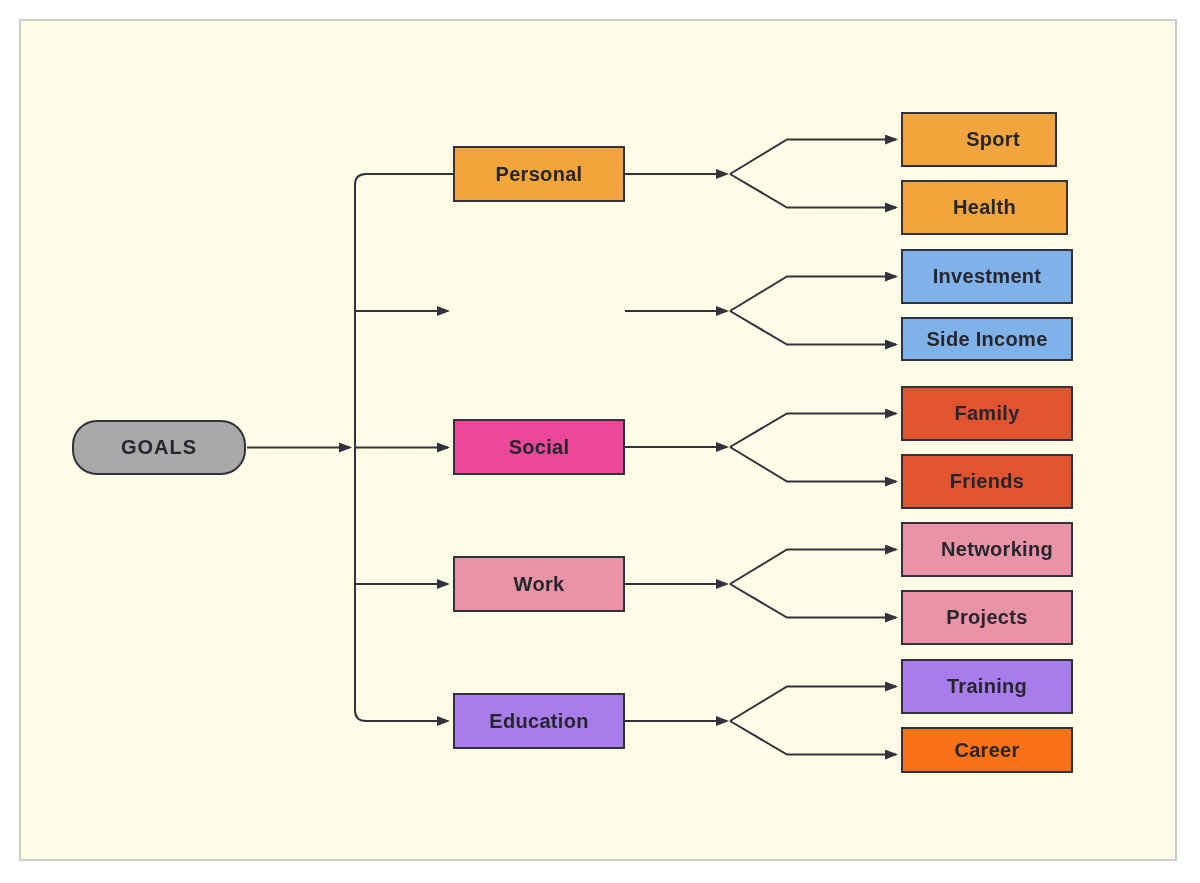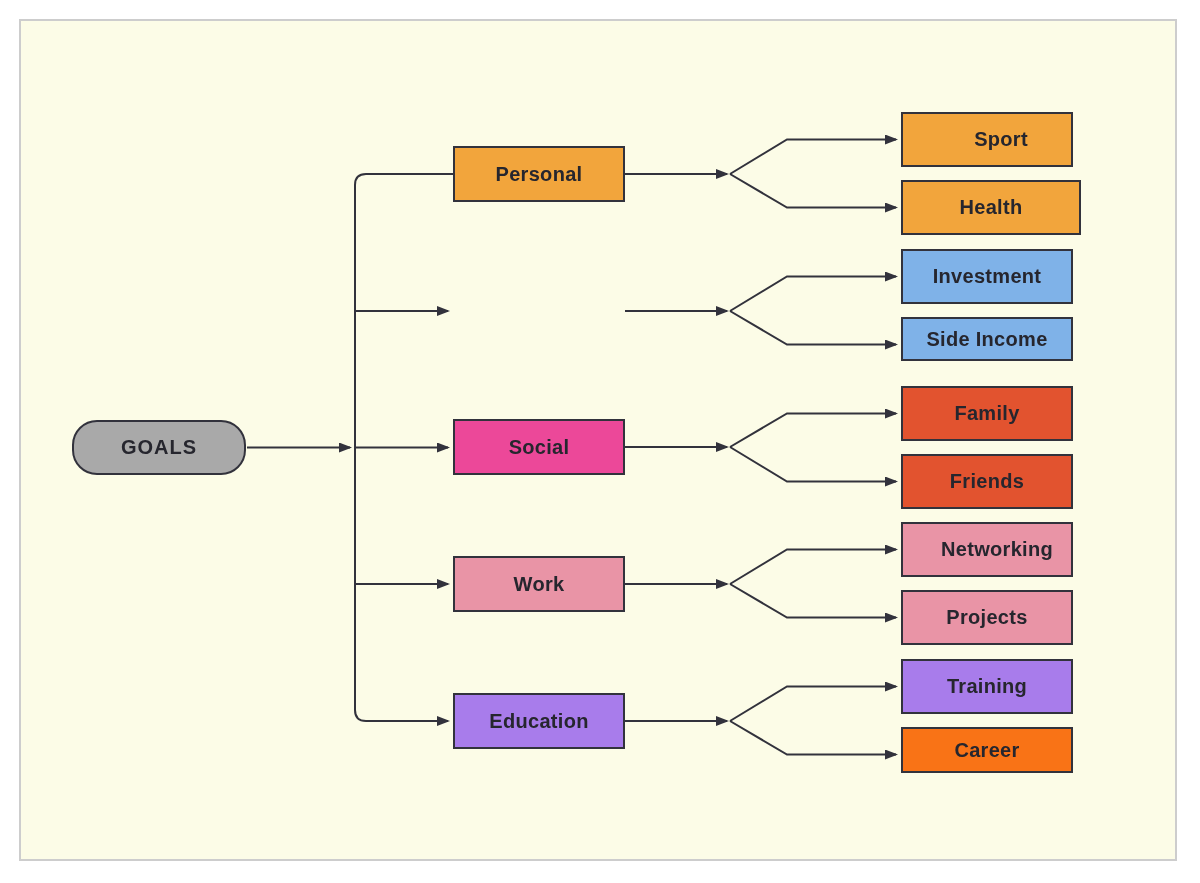--- a/index.html
+++ b/index.html
@@ -91,22 +91,22 @@
     </g>
   </svg>
 
   <div class="node root-node" style="left: 72px; top: 420px; width: 174px; height: 55px; background-color: rgb(169, 169, 169);">GOALS</div>
 
   <div class="node" style="left: 453px; top: 146px; width: 172px; height: 56px; background-color: rgb(242, 165, 60);">Personal</div>
   <div class="node" style="left: 453px; top: 419px; width: 172px; height: 56px; background-color: #ec4899;">Social</div>
   <div class="node" style="left: 453px; top: 556px; width: 172px; height: 56px; background-color: rgb(233, 148, 166);">Work</div>
   <div class="node" style="left: 453px; top: 693px; width: 172px; height: 56px; background-color: rgb(168, 124, 235);">Education</div>
 
-  <div class="node" style="left: 901px; top: 112px; width: 172px; height: 55px; background-color: rgb(242, 165, 60); padding-left: 28px;">Sport</div>
-  <div class="node" style="left: 901px; top: 180px; width: 180px; height: 55px; background-color: rgb(242, 165, 60);">Health</div>
+  <div class="node" style="left: 901px; top: 112px; width: 156px; height: 55px; background-color: rgb(242, 165, 60); padding-left: 28px;">Sport</div>
+  <div class="node" style="left: 901px; top: 180px; width: 167px; height: 55px; background-color: rgb(242, 165, 60);">Health</div>
   <div class="node" style="left: 901px; top: 249px; width: 172px; height: 55px; background-color: rgb(127, 178, 232); text-align: center;">Investment</div>
   <div class="node" style="left: 901px; top: 317px; width: 172px; height: 44px; background-color: rgb(127, 178, 232);">Side Income</div>
   <div class="node" style="left: 901px; top: 386px; width: 172px; height: 55px; background-color: rgb(226, 83, 47);">Family</div>
   <div class="node" style="left: 901px; top: 454px; width: 172px; height: 55px; background-color: rgb(226, 83, 47);">Friends</div>
   <div class="node" style="left: 901px; top: 522px; width: 172px; height: 55px; background-color: rgb(233, 148, 166); padding-left: 20px;">Networking</div>
   <div class="node" style="left: 901px; top: 590px; width: 172px; height: 55px; background-color: rgb(233, 148, 166);">Projects</div>
   <div class="node" style="left: 901px; top: 659px; width: 172px; height: 55px; background-color: rgb(168, 124, 235);">Training</div>
   <div class="node" style="left: 901px; top: 727px; width: 172px; height: 46px; background-color: #f97316;">Career</div>
 </div>
 

